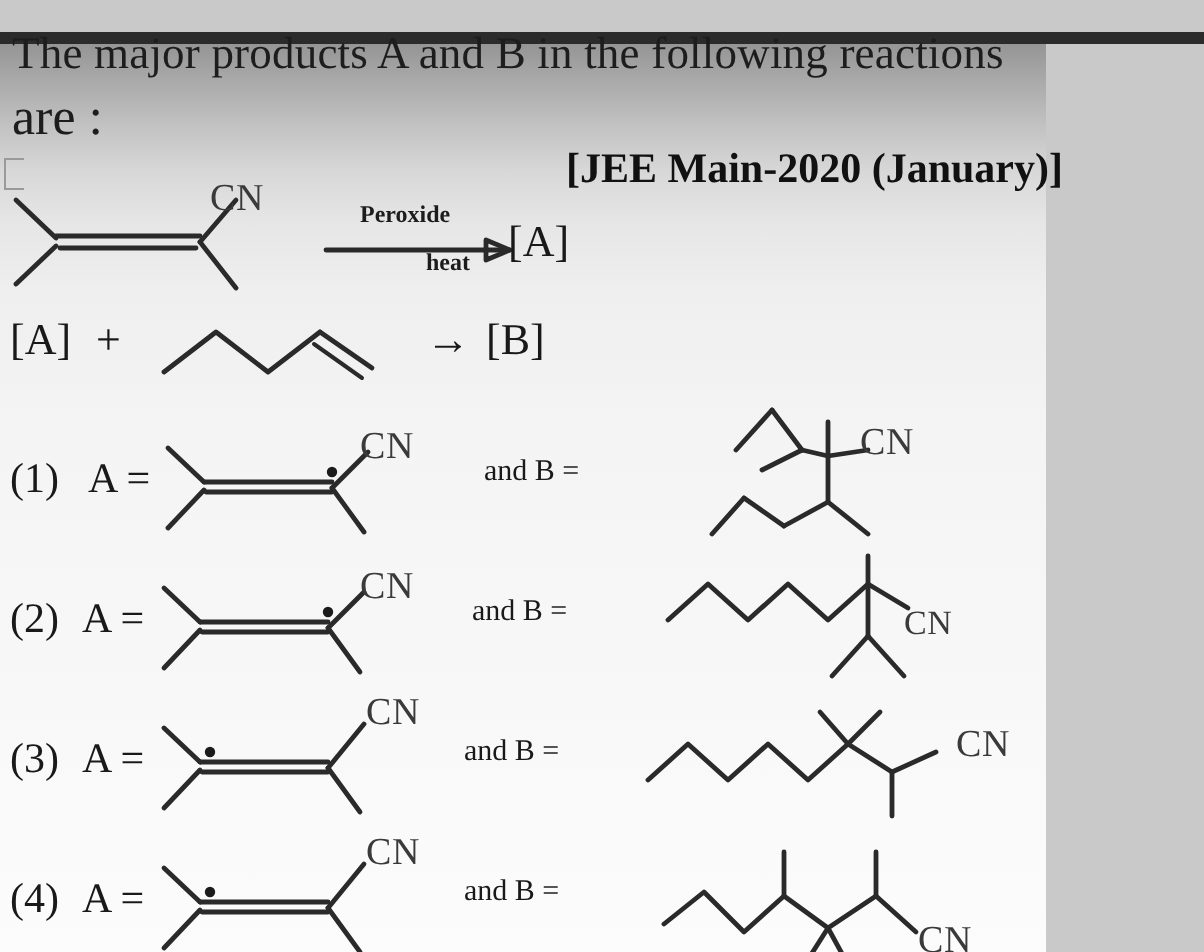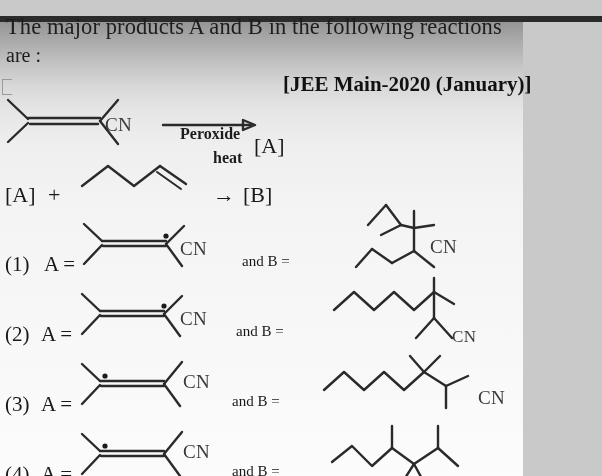--- a/index.html
+++ b/index.html
@@ -46,21 +46,21 @@
     position: absolute;
     left: 6px; top: -2px;
     font-size: 22.5px;
     letter-spacing: 0.1px;
     color: #1d1d1d;
     white-space: nowrap;
   }
   .q-line2 {
     position: absolute;
     left: 6px; top: 28px;
-    font-size: 20px;
+    font-size: 26px;
     color: #1d1d1d;
     white-space: nowrap;
   }
   .exam-tag {
     position: absolute;
     left: 283px; top: 32px;
     font-size: 21px;
     font-weight: bold;
     color: #111;
     white-space: nowrap;
@@ -85,30 +85,29 @@
     border-left: 1.5px solid #9a9a9a;
     border-top: 1.5px solid #9a9a9a;
     border-bottom: 1.5px solid #9a9a9a;
   }
 
   
   .txt {
     position: absolute;
     color: #191919;
     white-space: nowrap;
-    margin-top: 25px;
   }
   .serif { font-family: "Liberation Serif", serif; }
 
   .rxn-label { font-size: 22px; }
   .opt-num   { font-size: 21px; }
   .and-b     { font-size: 15px; }
   .cn        { font-size: 19px; letter-spacing: .3px; color:#3a3a3a; }
   .cn-sm     { font-size: 17px; letter-spacing: .3px; color:#3a3a3a; }
-  .cond      { font-size: 16px; font-weight: bold; color: #1c1c1c; }
+  .cond      { font-size: 12px; font-weight: bold; color: #1c1c1c; }
 
   svg { position: absolute; overflow: visible; }
   svg line, svg path, svg polyline { stroke: #2a2a2a; stroke-width: 2.4; fill: none; stroke-linecap: round; stroke-linejoin: round; }
   svg .thin { stroke-width: 2.0; }
   svg .dot  { fill: #1b1b1b; stroke: none; }
 </style>
 </head>
 <body>
 
 <div id="page">

